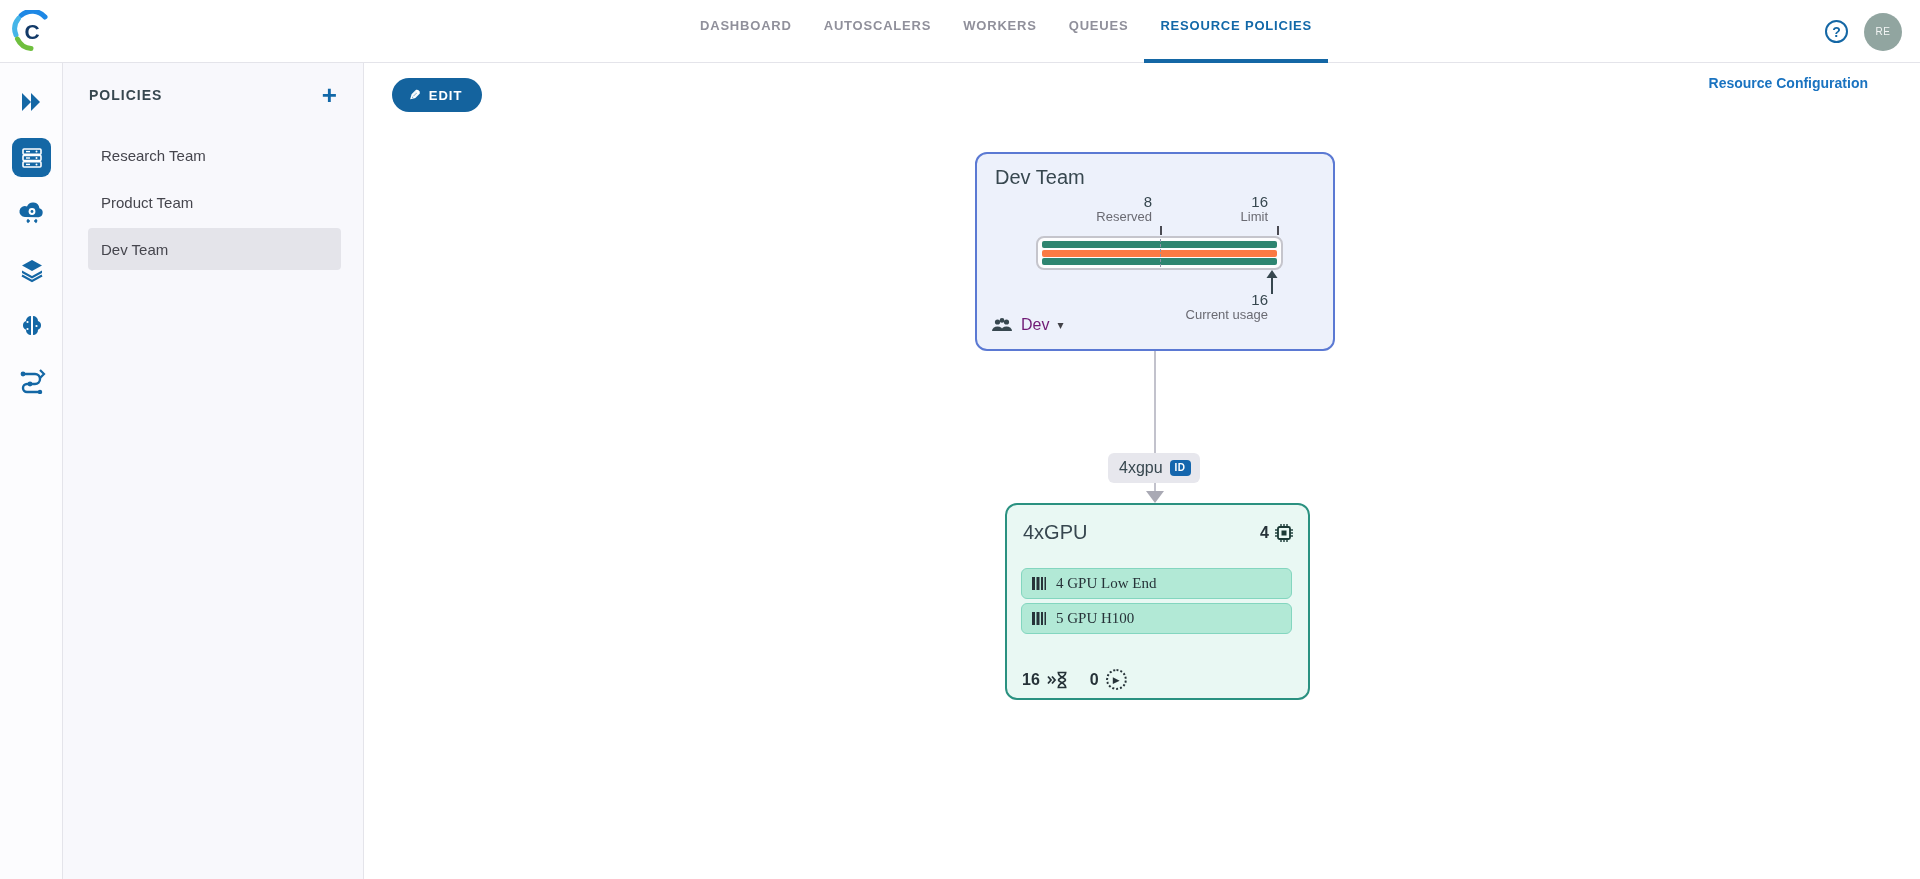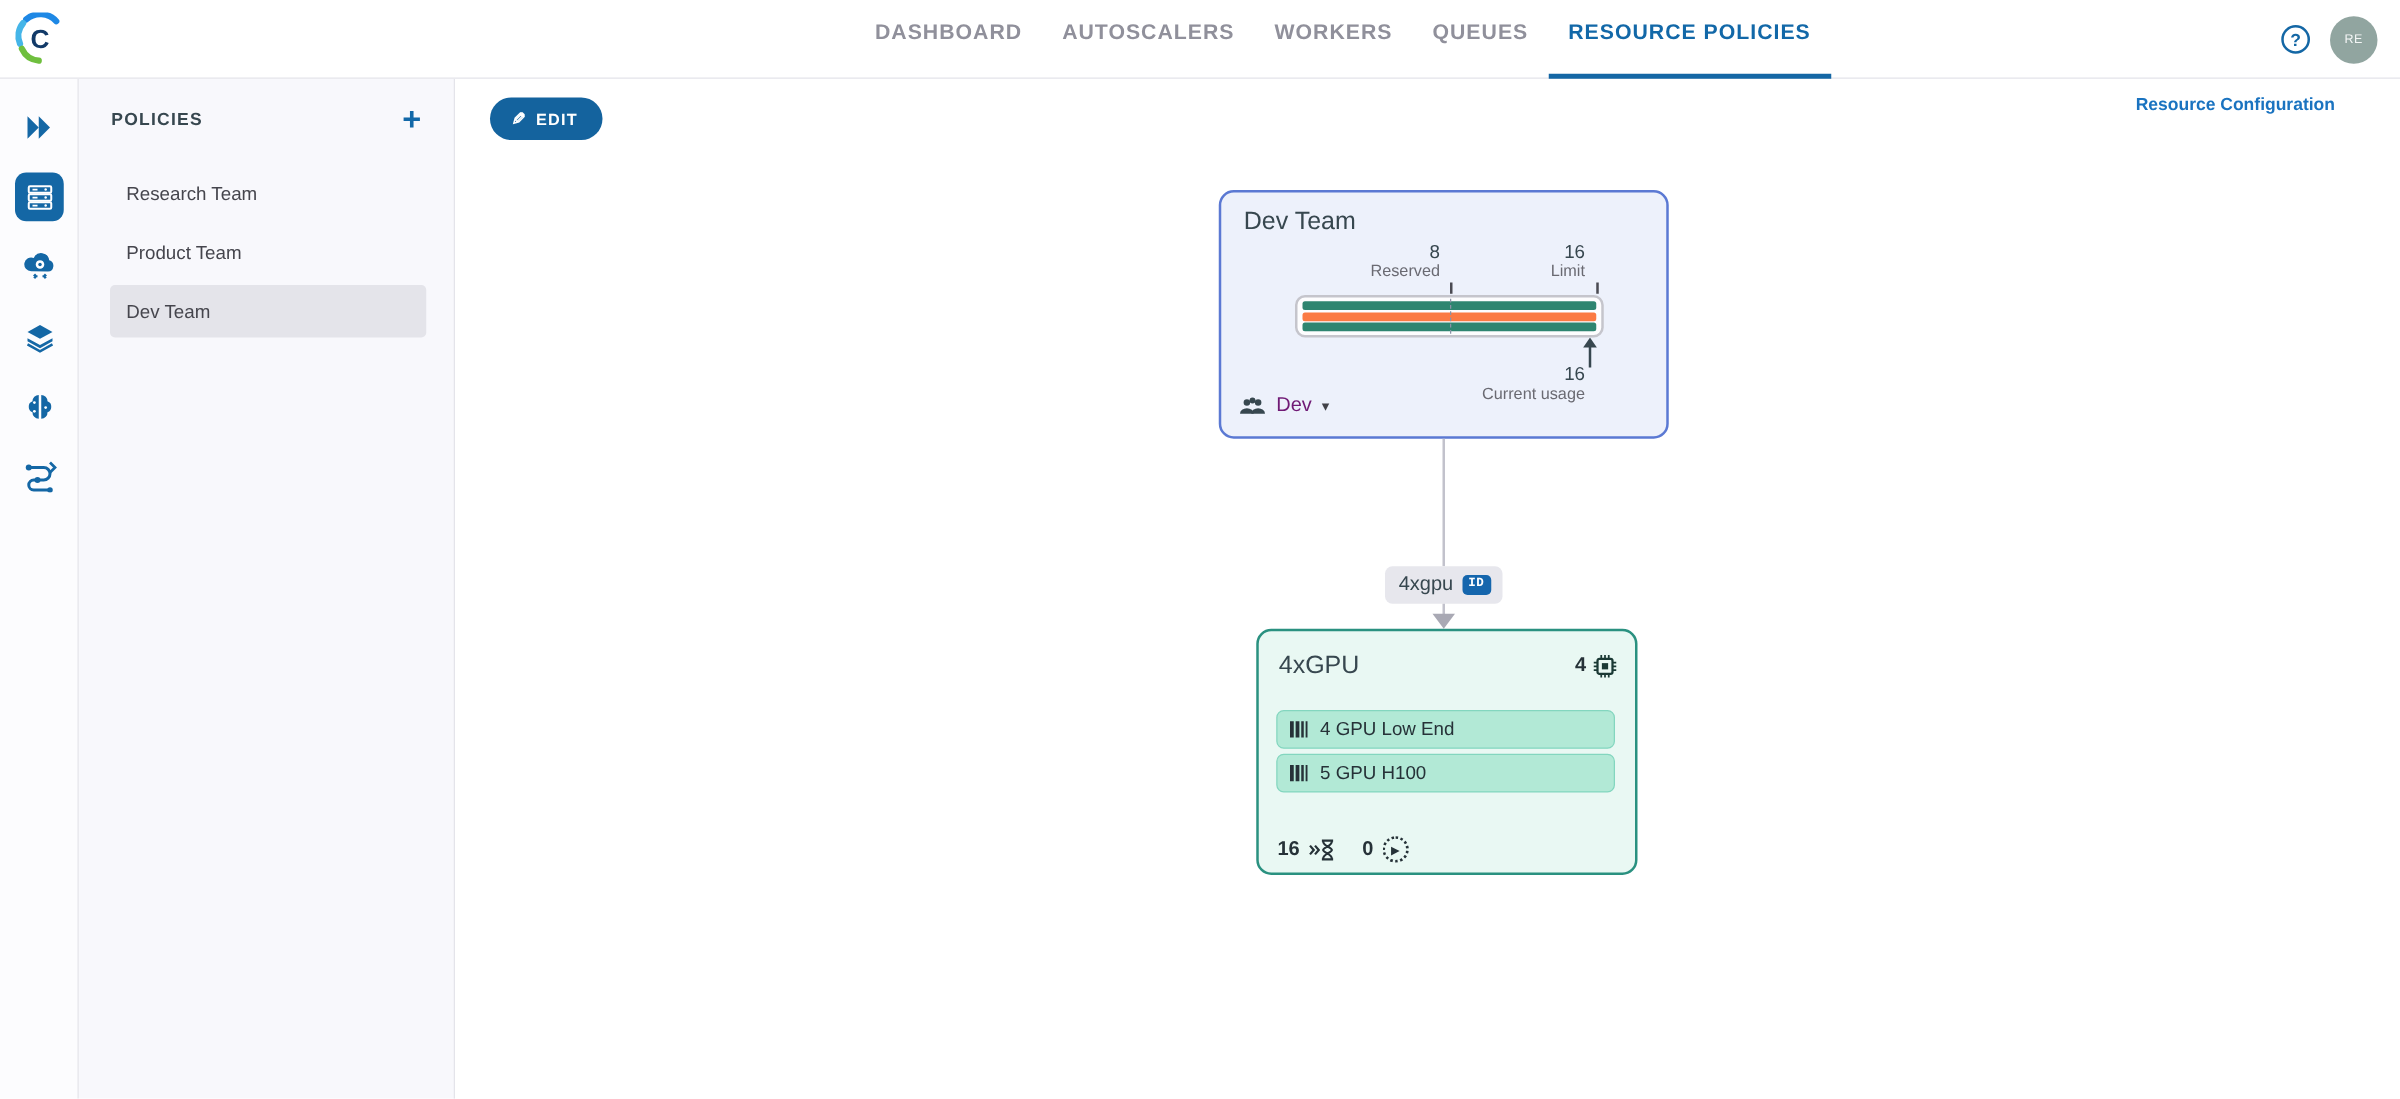--- a/index.html
+++ b/index.html
@@ -7,21 +7,21 @@
   body { font-family:"Liberation Sans", sans-serif; background:#ffffff; color:#37474f; overflow:hidden; }
   .app { position:relative; width:1920px; height:879px; background:#ffffff; }
 
   
   .header { position:absolute; left:0; top:0; width:1920px; height:63px; background:#ffffff;
             border-bottom:1px solid #e4e4ea; display:flex; align-items:stretch; z-index:5; }
   .logo-box { width:63px; display:flex; align-items:center; justify-content:center; }
   .app-title { display:flex; align-items:center; margin-left:44px; font-size:15px; font-weight:bold;
                letter-spacing:1.2px; color:#1268a8; }
   .tabs { position:absolute; left:684px; top:0; height:63px; display:flex; align-items:stretch; }
-  .tab { display:flex; align-items:center; padding:12px 16px; font-size:17px; letter-spacing:.8px;
+  .tab { display:flex; align-items:center; padding:12px 16px; font-size:13px; letter-spacing:.8px;
          color:#90909b; font-weight:bold; cursor:pointer; border-bottom:4px solid transparent; padding-top:4px; }
   .tab.active { color:#1268a8; border-bottom-color:#1467a5; }
   .header-right { position:absolute; right:18px; top:0; height:63px; display:flex; align-items:center; gap:16px; }
   .help-icon { width:23px; height:23px; border:2px solid #1467a5; border-radius:50%; color:#1467a5;
                font-size:14px; font-weight:bold; display:flex; align-items:center; justify-content:center; cursor:pointer; }
   .avatar { width:38px; height:38px; border-radius:50%; background:#91a5a0; color:#f4f6f6;
             font-size:10px; letter-spacing:.5px; display:flex; align-items:center; justify-content:center; cursor:pointer; }
 
   
   .rail { position:absolute; left:0; top:63px; width:63px; height:816px; background:#fcfcfe;
@@ -71,35 +71,35 @@
   .dev-dropdown { position:absolute; left:14px; top:162px; display:flex; align-items:center; gap:8px; cursor:pointer; }
   .dev-dropdown-label { font-size:16px; color:#701a75; }
   .caret { font-size:12px; color:#424248; }
 
   
   .conn-line { position:absolute; width:2px; background:#c2c2cc; }
   .queue-pill { position:absolute; left:744px; top:390px; height:30px; background:#e7e7ed; border-radius:6px;
                 display:flex; align-items:center; gap:7px; padding:0 9px 0 11px; cursor:pointer; }
   .queue-pill-text { font-size:16px; color:#37474f; }
   .id-badge { background:#1566ad; color:#ffffff; font-size:10px; font-weight:bold; letter-spacing:.5px;
-              padding:3px 5px; border-radius:4px; line-height:10px; cursor:pointer;font-family:Liberation Mono, monospace; }
+              padding:3px 5px; border-radius:4px; line-height:10px; cursor:pointer; }
   .down-arrowhead { position:absolute; left:782px; top:428px; width:0; height:0;
                     border-left:9px solid transparent; border-right:9px solid transparent;
                     border-top:12px solid #a9a9b4; }
 
   
   .gpu-card { position:absolute; left:641px; top:440px; width:305px; height:197px; background:#e9f8f3;
               border:2px solid #2a9180; border-radius:12px; cursor:pointer; }
   .gpu-title { position:absolute; left:16px; top:16px; font-size:20px; color:#37474f; }
   .gpu-count { position:absolute; right:14px; top:18px; display:flex; align-items:center; gap:5px; }
   .gpu-count-num { font-size:16px; font-weight:bold; color:#263238; }
   .queue-row { position:absolute; left:14px; width:271px; height:31px; background:#b2e9d6;
                border:1px solid #83d6bf; border-radius:6px; display:flex; align-items:center; gap:9px;
                padding-left:9px; cursor:pointer; }
-  .queue-row-label { font-size:15px; color:#263238; }
+  .queue-row-label { font-size:15px; color:#263238;font-family:Liberation Serif, serif; }
   .gpu-stats { position:absolute; left:15px; top:164px; display:flex; align-items:center; gap:7px; }
   .stat-num { font-size:16px; font-weight:bold; color:#263238; }
   .running-icon { width:21px; height:21px; border:2px dotted #263238; border-radius:50%;
                   display:flex; align-items:center; justify-content:center; font-size:9px; color:#263238; }
   .stat-gap { width:7px; }
 </style>
 </head>
 <body>
 
 <div class="app">

